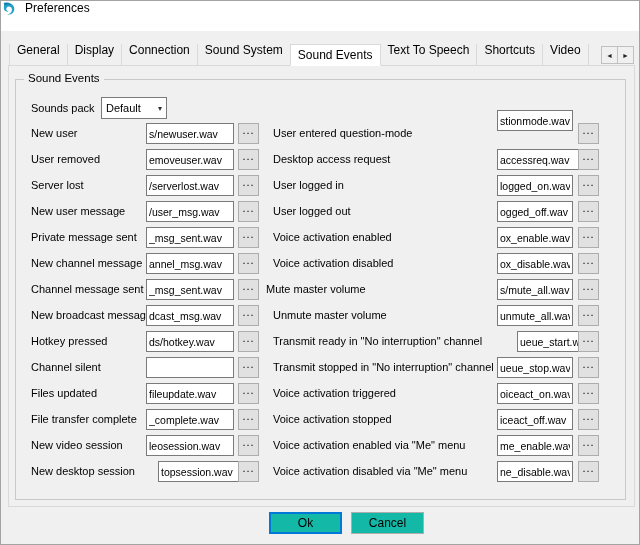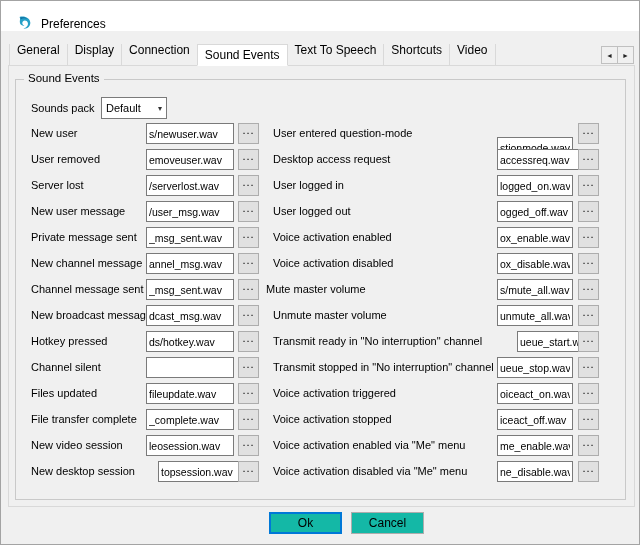--- a/index.html
+++ b/index.html
@@ -7,21 +7,21 @@
   body {
     position:relative;
     background:#f0f0f0;
     font-family:"Liberation Sans","DejaVu Sans",sans-serif;
     border:1px solid #a3a3a3;
     overflow:hidden;
     color:#000;
   }
   .titlebar {
     position:absolute; left:0; top:0; width:100%; height:30px;
-    background:#ffffff; display:flex; align-items:flex-end; padding-left:16px;
+    background:#ffffff; display:flex; align-items:flex-start; padding-left:0;
   }
   .app-icon { width:16px; height:16px; margin-right:8px; display:inline-flex; }
   .title-text { font-size:12px; }
 
   .tabstrip {
     position:absolute; left:8px; top:43px; width:592px; height:22px;
     display:flex; align-items:flex-end; overflow:hidden; z-index:2;
   }
   .tab {
     flex:0 0 auto; height:26px; line-height:18px; padding:0 7px;
@@ -92,20 +92,21 @@
       <path d="M3.2 2.6 C6 1.8 9 2.4 10.6 4 C8.4 3 5.6 3 3.8 4.2 Z" fill="#0d6ea0"></path>
     </svg>
   </span>
   <span class="title-text">Preferences</span>
 </div>
 
 <div class="tabstrip" id="tabstrip">
     <div class="tab">General</div>
     <div class="tab">Display</div>
     <div class="tab">Connection</div>
+    <div class="tab">Sound System</div>
     <div class="tab active">Sound Events</div>
     <div class="tab">Text To Speech</div>
     <div class="tab">Shortcuts</div>
     <div class="tab">Video</div>
   </div>
 
 <div class="tab-scroll">
   <button type="button" class="tab-scroll-btn">◄</button>
   <button type="button" class="tab-scroll-btn">►</button>
 </div>
@@ -159,21 +160,21 @@
     <div class="row-label" style="left: 30px; top: 412px;">File transfer complete</div>
     <input type="text" class="row-field" value="_complete.wav" style="left: 145px; top: 408px; width: 88px;">
     <button type="button" class="browse-btn" style="left: 237px; top: 408px;">...</button>
     <div class="row-label" style="left: 30px; top: 438px;">New video session</div>
     <input type="text" class="row-field" value="leosession.wav" style="left: 145px; top: 434px; width: 88px;">
     <button type="button" class="browse-btn" style="left: 237px; top: 434px;">...</button>
     <div class="row-label" style="left: 30px; top: 464px;">New desktop session</div>
     <input type="text" class="row-field" value="topsession.wav" style="left: 157px; top: 460px; width: 96px;">
     <button type="button" class="browse-btn" style="left: 237px; top: 460px;">...</button>
     <div class="row-label" style="left: 272px; top: 126px;">User entered question-mode</div>
-    <input type="text" class="row-field" value="stionmode.wav" style="left: 496px; top: 136px; width: 76px; text-align: center;">
+    <input type="text" class="row-field" value="stionmode.wav" style="left: 496px; top: 109px; width: 76px; text-align: center;">
     <button type="button" class="browse-btn" style="left: 577px; top: 122px;">...</button>
     <div class="row-label" style="left: 272px; top: 152px;">Desktop access request</div>
     <input type="text" class="row-field" value="accessreq.wav" style="left: 496px; top: 148px; width: 88px;">
     <button type="button" class="browse-btn" style="left: 577px; top: 148px;">...</button>
     <div class="row-label" style="left: 272px; top: 178px;">User logged in</div>
     <input type="text" class="row-field" value="logged_on.wav" style="left: 496px; top: 174px; width: 76px;">
     <button type="button" class="browse-btn" style="left: 577px; top: 174px;">...</button>
     <div class="row-label" style="left: 272px; top: 204px;">User logged out</div>
     <input type="text" class="row-field" value="ogged_off.wav" style="left: 496px; top: 200px; width: 76px;">
     <button type="button" class="browse-btn" style="left: 577px; top: 200px;">...</button>

